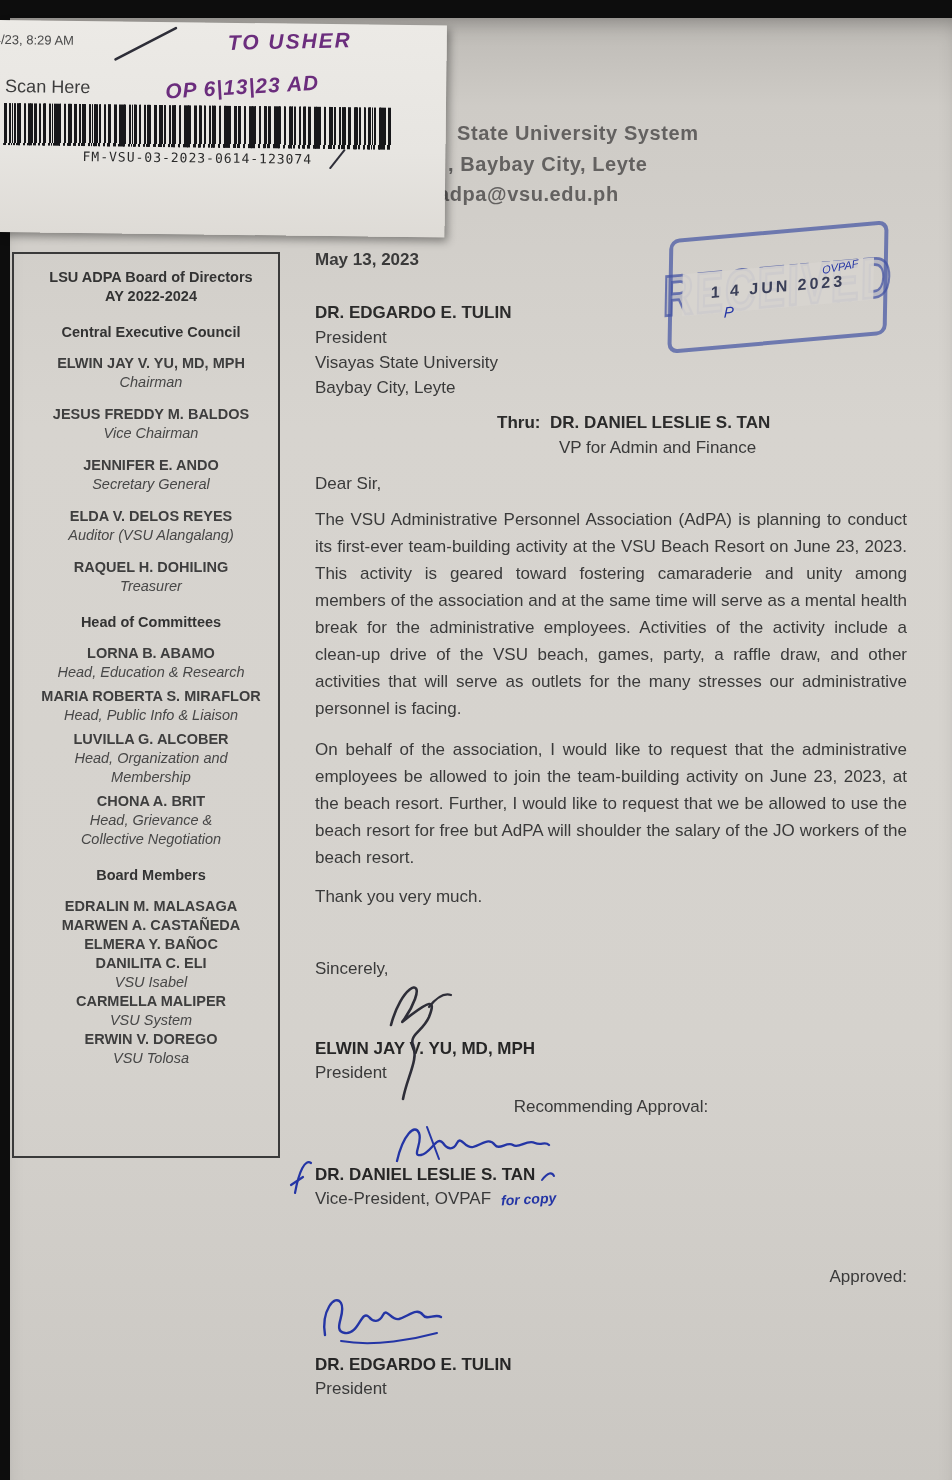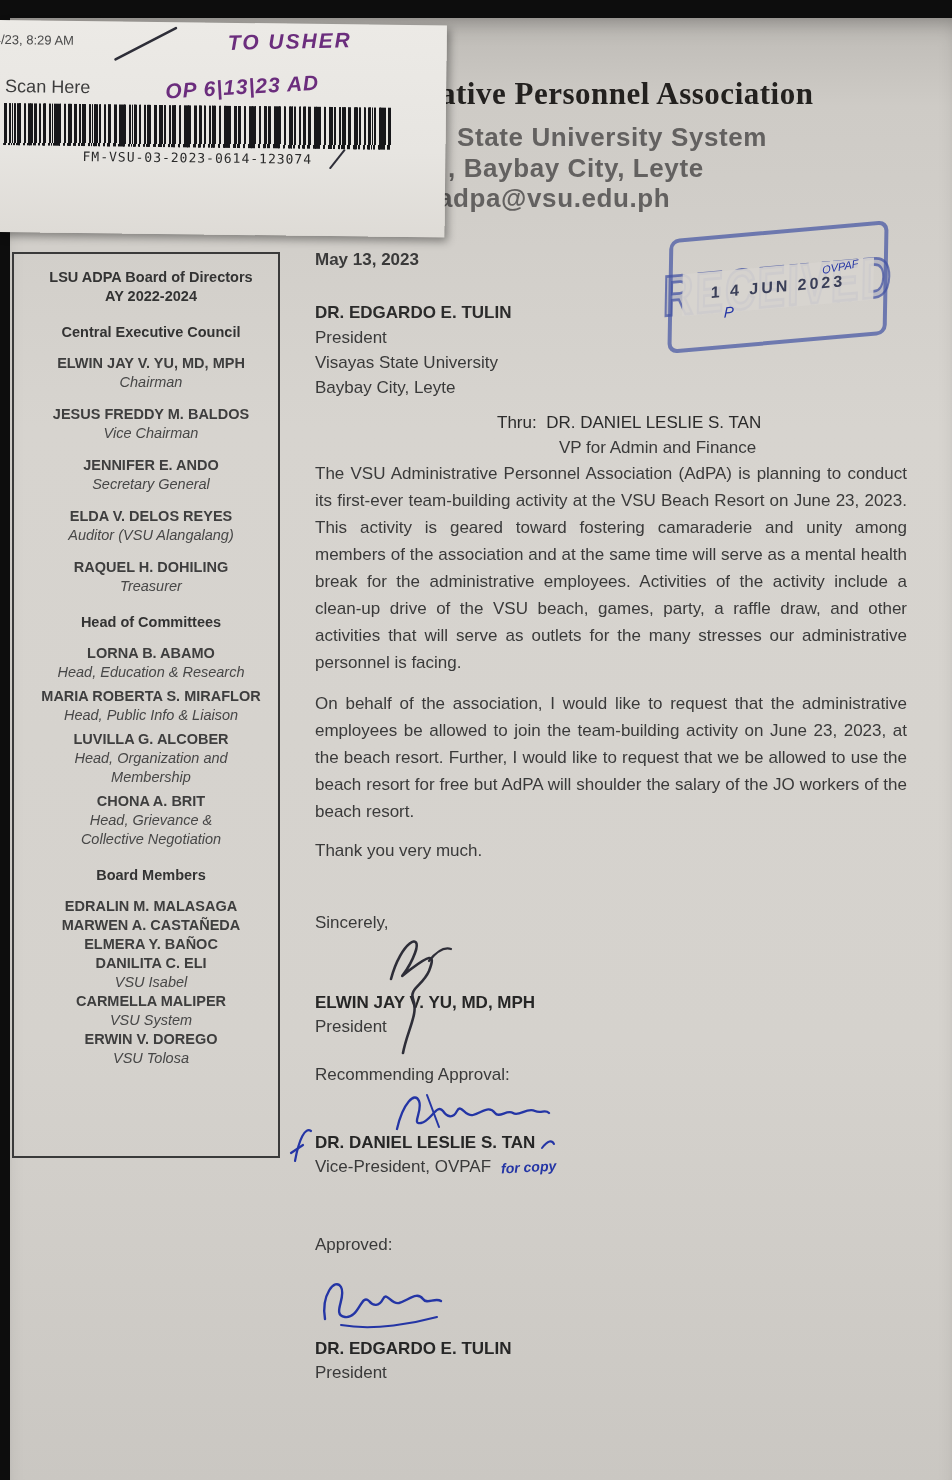--- a/index.html
+++ b/index.html
@@ -7,21 +7,21 @@
           font-family:"Liberation Sans",sans-serif;color:#383838;}
 
   
   .doc{position:absolute;left:10px;top:18px;width:942px;height:1462px;
        background:linear-gradient(180deg,#bdbab5 0%,#cecbc6 6%,#d7d4cf 28%,#d5d2cd 70%,#cac7c2 100%);
        box-shadow:inset 0 14px 22px -12px rgba(0,0,0,.35);}
 
   
   .lh-org{position:absolute;left:430px;top:58px;font-family:"Liberation Serif",serif;
           font-weight:700;font-size:31px;color:#23211f;letter-spacing:.5px;}
-  .lh-line{position:absolute;font-weight:700;color:#636160;font-size:26px;letter-spacing:.6px;}
+  .lh-line{position:absolute;font-weight:700;color:#636160;font-size:20px;letter-spacing:.6px;}
   .lh-l2{left:447px;top:104px;}
   .lh-l3{left:438px;top:135px;}
   .lh-email{left:428px;top:165px;}
 
   
   .slip{position:absolute;left:0;top:20px;width:447px;height:212px;z-index:6;
         background:linear-gradient(180deg,#eceae6 0%,#e7e5e1 60%,#dedbd6 100%);
         transform:rotate(.7deg);transform-origin:left top;
         box-shadow:3px 4px 8px rgba(0,0,0,.38);}
   .slip-time{position:absolute;left:-6px;top:12px;font-size:13px;color:#4a4a4a;}
@@ -63,50 +63,49 @@
   .s-name{font-weight:700;line-height:19px;color:#3e3e3e;}
   .s-role{font-style:italic;line-height:19px;white-space:pre-line;color:#474747;}
   .s-member .s-name{margin-bottom:0;}
 
   
   .letter{position:absolute;left:305px;top:232px;width:592px;font-size:17px;color:#3a3a3a;}
   .l-date{font-weight:700;margin:0 0 30px;}
   .l-recipient div{line-height:25px;}
   .l-recipient .b{font-weight:700;color:#2b2b2b;}
   .l-thru{margin:10px 0 0 182px;line-height:25px;}
-  .l-thru .b{font-weight:400;color:#2b2b2b;}
+  .l-thru .b{font-weight:700;color:#2b2b2b;}
   .l-thru .t2{margin-left:62px;}
   .l-salutation{margin:14px 0 12px;}
   .l-para{margin:0 0 14px;line-height:27px;text-align:justify;}
   .l-thanks{margin:16px 0 0;}
   .l-closing{margin:52px 0 8px;}
   .sig-block{position:relative;height:50px;}
   .sig-block svg{position:absolute;overflow:visible;pointer-events:none;}
   .l-name{font-weight:700;color:#262626;line-height:24px;}
   .l-title{line-height:24px;}
-  .l-recommend{margin:26px 0 0;}
+  .l-recommend{margin:12px 0 0;text-align:center;}
   .recsig-block{position:relative;height:46px;}
   .rec-line{position:relative;}
   .rec-mark{position:absolute;left:-26px;top:-8px;}
   .rec-note{font-size:14px;font-style:italic;font-weight:700;color:#2435a5;margin-left:10px;
             display:inline-block;transform:rotate(-3deg);}
-  .l-approved{margin:56px 0 16px;}
+  .l-approved{margin:56px 0 0;text-align:right;}
   .appsig-block{position:relative;height:66px;}
 
   .ink-blue{stroke:#2435a5;fill:none;stroke-linecap:round;stroke-linejoin:round;}
   .ink-dark{stroke:#2e2e38;fill:none;stroke-linecap:round;stroke-linejoin:round;}
 </style>
 </head>
 <body>
 
 <div class="canvas">
 
   <div class="doc">
 
-    <div class="lh-org">ative Personnel Association</div>
     <div class="lh-line lh-l2">State University System</div>
     <div class="lh-line lh-l3">, Baybay City, Leyte</div>
     <div class="lh-line lh-email">adpa@vsu.edu.ph</div>
 
     <div class="stamp">
       <span class="stamp-word">RECEIVED</span>
       <div class="stamp-band">
         <span class="stamp-ovpaf">OVPAF</span>
         <span class="stamp-date">1 4 JUN 2023</span>
         <span class="stamp-p">P</span>
@@ -215,20 +214,21 @@
         <div>President</div>
         <div>Visayas State University</div>
         <div>Baybay City, Leyte</div>
       </div>
 
       <div class="l-thru">
         <div><span class="b">Thru:</span>&nbsp;&nbsp;<span class="b">DR. DANIEL LESLIE S. TAN</span></div>
         <div class="t2">VP for Admin and Finance</div>
       </div>
 
+      <div class="l-salutation">Dear Sir,</div>
 
       <p class="l-para">The VSU Administrative Personnel Association (AdPA) is planning to conduct its first-ever team-building activity at the VSU Beach Resort on June 23, 2023.  This activity is geared toward fostering camaraderie and unity among members of the association and at the same time will serve as a mental health break for the administrative employees.  Activities of the activity include a clean-up drive of the VSU beach, games, party, a raffle draw, and other activities that will serve as outlets for the many stresses our administrative personnel is facing.</p>
       <p class="l-para">On behalf of the association, I would like to request that the administrative employees be allowed to join the team-building activity on June 23, 2023, at the beach resort.  Further, I would like to request that we be allowed to use the beach resort for free but AdPA will shoulder the salary of the JO workers of the beach resort.</p>
 
       <div class="l-thanks">Thank you very much.</div>
       <div class="l-closing">Sincerely,</div>
 
       <div class="sig-block">
         <svg width="120" height="130" viewBox="0 0 120 130" style="left:42px;top:-14px;">
           <path class="ink-dark" stroke-width="2.6" d="M34,52 C44,14 66,4 58,26 C50,48 36,56 54,42 C70,30 80,24 72,44 C66,58 52,62 56,72"></path>

